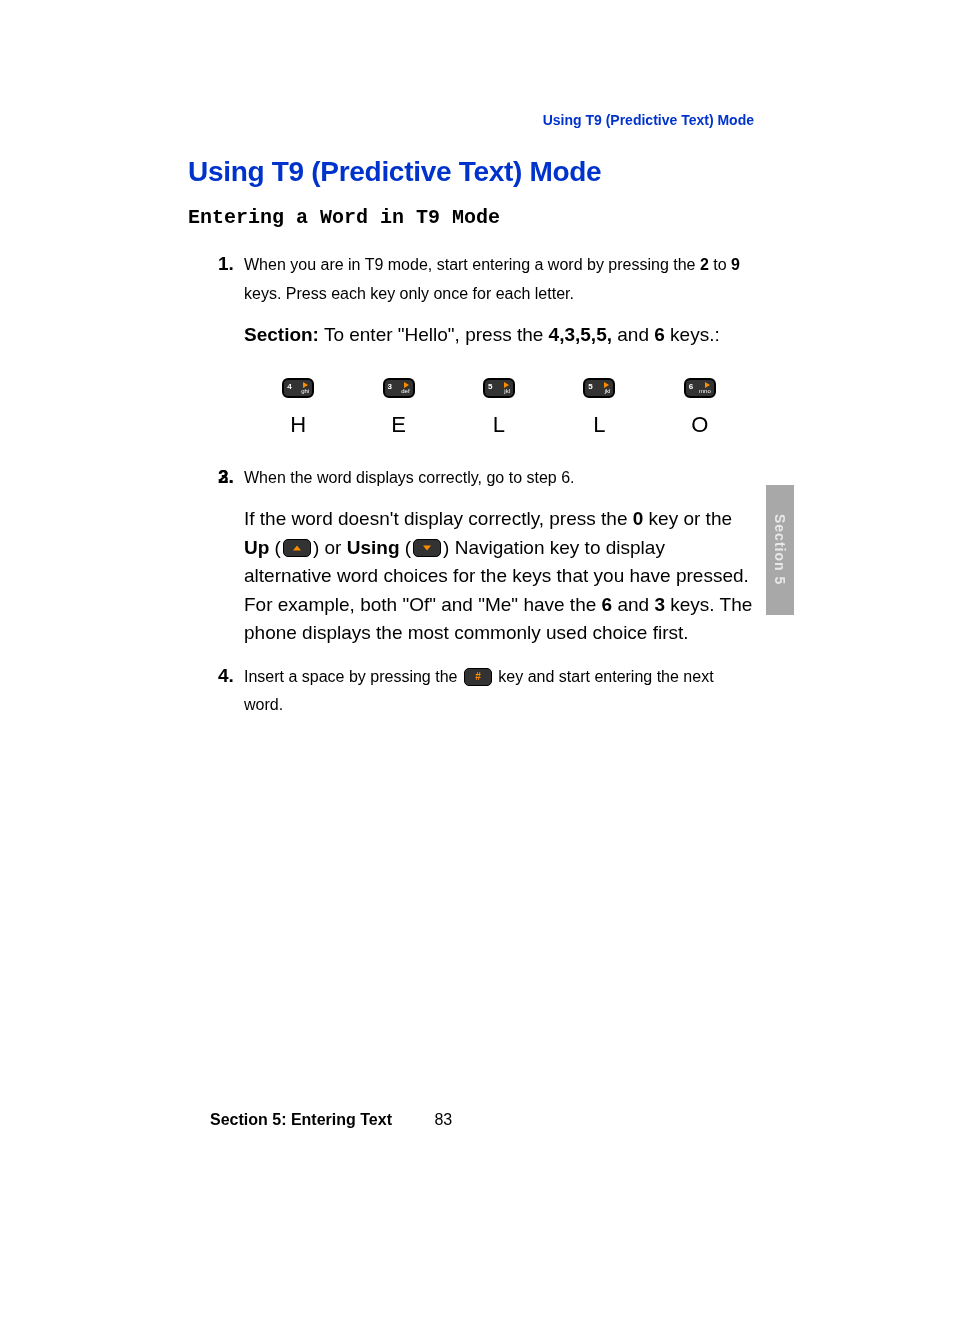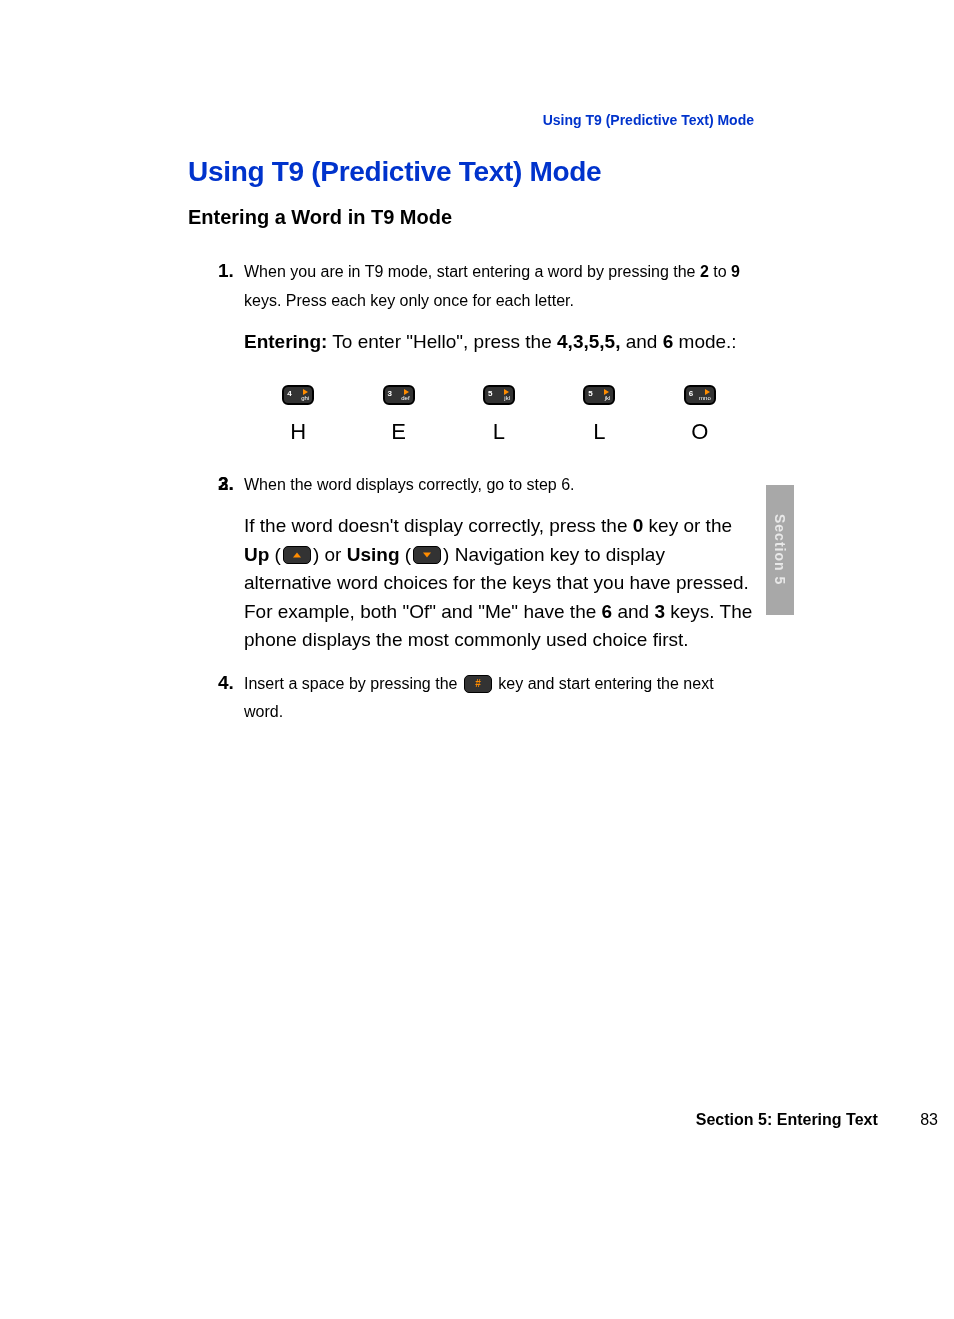--- a/index.html
+++ b/index.html
@@ -27,22 +27,22 @@
     color: #0033cc;
     font-weight: bold;
     font-size: 28px;
     margin-bottom: 18px;
     font-family: Arial, Helvetica, sans-serif;
     letter-spacing: -0.3px;
   }
   .h2 {
     font-weight: bold;
     font-size: 20px;
-    margin-bottom: 28px;
-    font-family: Liberation Sans, sans-serif;
+    margin-bottom: 21px;
+    font-family: Liberation Mono, monospace;
   }
   ol.steps {
     list-style: none;
     padding-left: 30px;
   }
   ol.steps > li {
     position: relative;
     padding-left: 26px;
     font-size: 19px;
     line-height: 1.5;
@@ -165,21 +165,21 @@
     color: #e8e8e8;
     font-weight: bold;
     font-size: 14px;
     letter-spacing: 1px;
   }
   .footer {
     position: absolute;
     bottom: 190px;
     left: 0;
     width: 938px;
-    text-align: right;
+    text-align: left;
     font-weight: bold;
     font-size: 16px;
     padding-left: 210px;
   }
   .footer .pg {
     display: inline-block;
     margin-left: 38px;
     font-weight: normal;
   }
 </style>
@@ -192,21 +192,21 @@
   <div class="h1">Using T9 (Predictive Text) Mode</div>
   <div class="h2">Entering a Word in T9 Mode</div>
 
   <ol class="steps">
     <li>
       <span class="num">1.</span>
       <span class="body-text">
         <span>When you are in T9 mode, start entering a word by pressing the </span><b>2</b><span> to </span><b>9</b><span> keys. Press each key only once for each letter.</span>
       </span>
       <div class="para">
-        <b>Entering:</b><span> To enter "Hello", press the </span><b>4,3,5,5,</b><span> and </span><b>6</b><span> mode.:</span>
+        <b>Section:</b><span> To enter "Hello", press the </span><b>4,3,5,5,</b><span> and </span><b>6</b><span> keys.:</span>
       </div>
 
       <div class="key-row">
         <div class="key-col">
           <div class="key">
             <span class="kn">4</span>
             <span class="ka"></span>
             <span class="kl">ghi</span>
           </div>
           <div class="letter">H</div>

